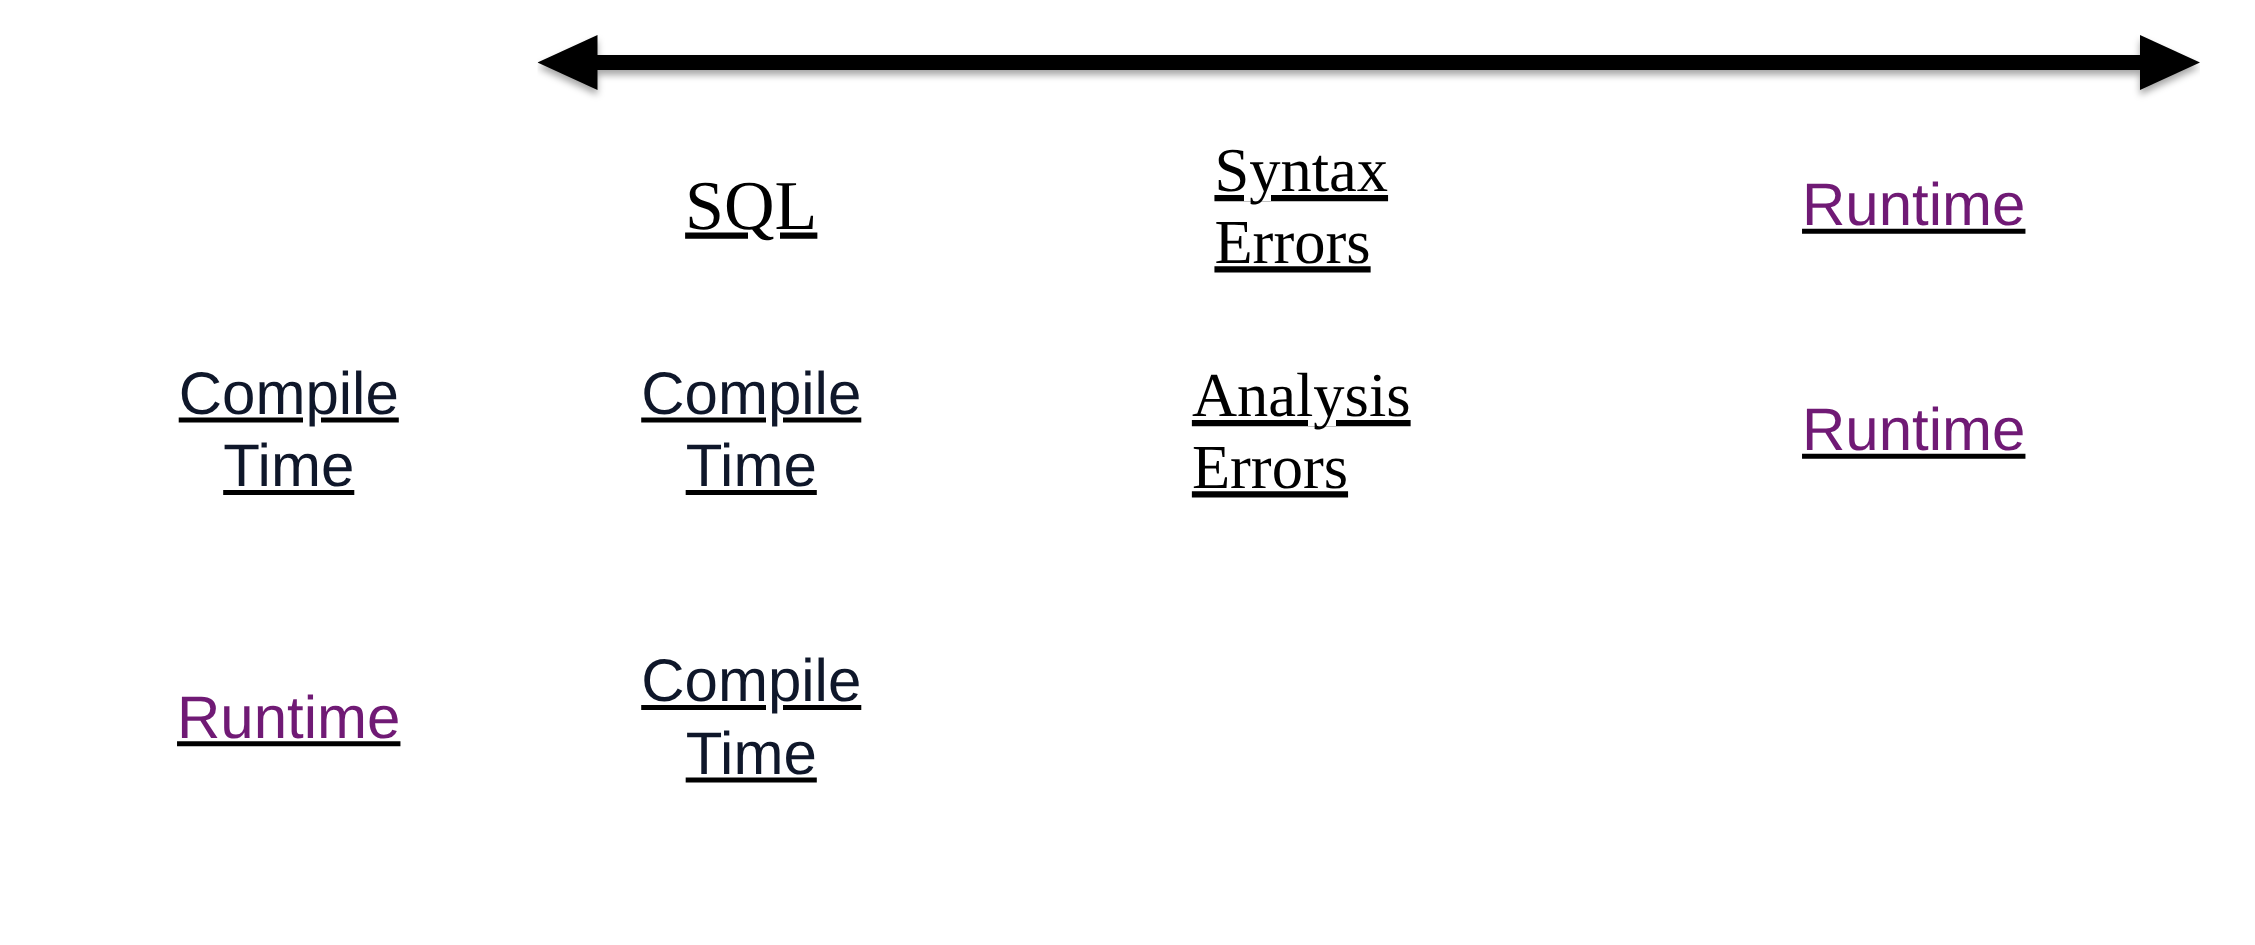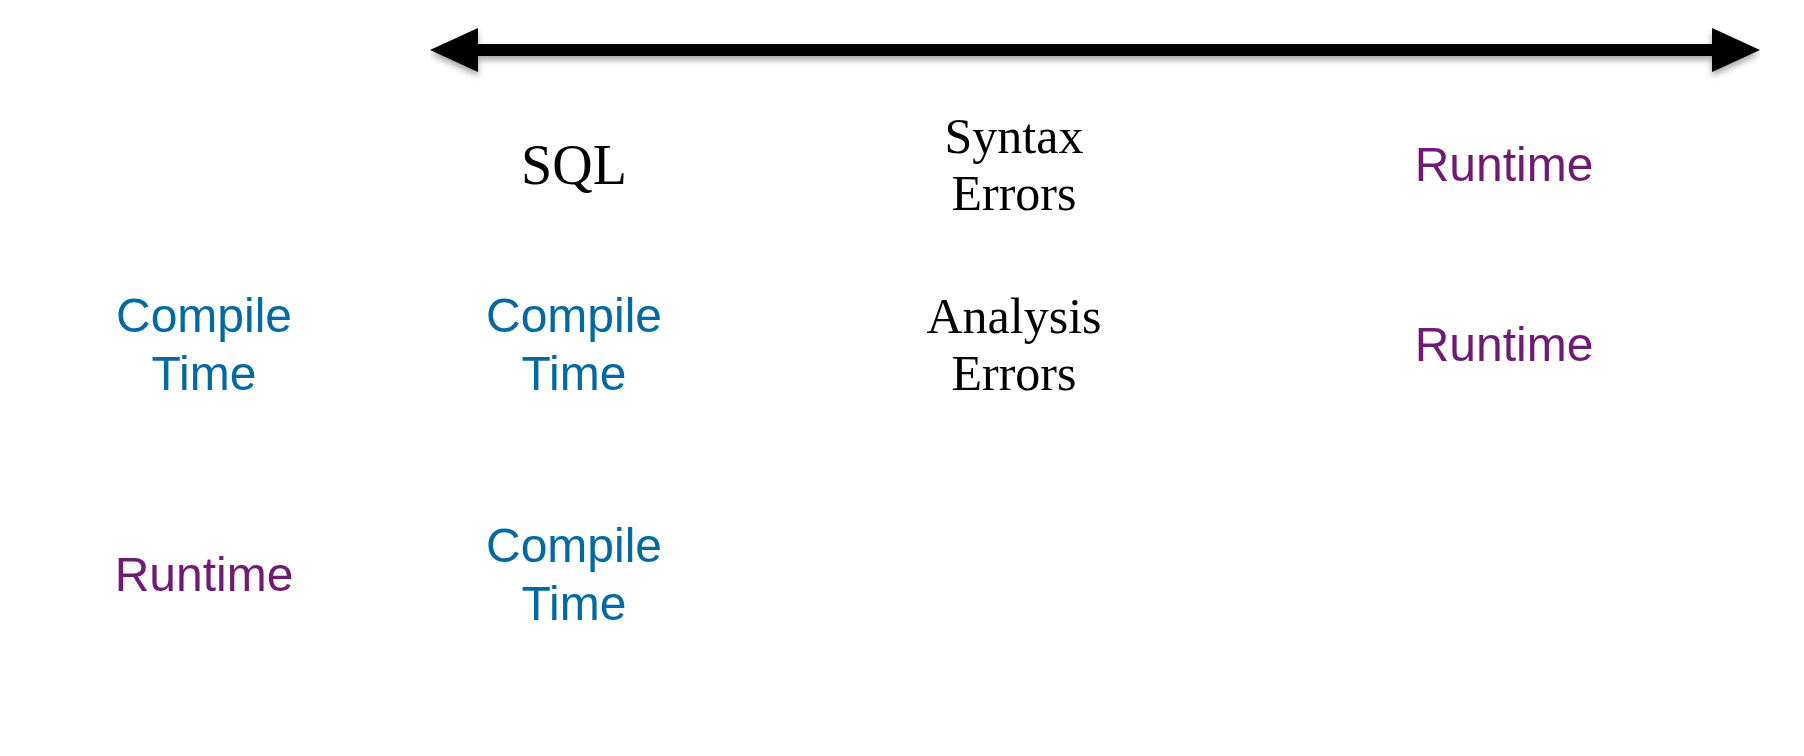--- a/index.html
+++ b/index.html
@@ -18,53 +18,53 @@
   }
   .arrow-wrap {
     position: absolute;
     left: 430px;
     top: 20px;
     width: 1330px;
     height: 70px;
   }
   .grid {
     position: absolute;
-    left: 24px;
+    left: 51px;
     top: 100px;
     width: 1720px;
     display: grid;
     grid-template-columns: 360px 380px 500px 480px;
     grid-template-rows: 130px 230px 230px;
     align-items: center;
     justify-items: center;
+    text-decoration: underline;
   }
   .col-header {
     font-family: Georgia, "Times New Roman", serif;
     font-size: 56px;
     color: #000;
     text-align: center;
   }
   .row-header {
     font-family: Georgia, "Times New Roman", serif;
     font-size: 50px;
     color: #000;
-    text-align: center;
     line-height: 1.15;
     white-space: pre-line;
   }
   .cell {
     font-family: "Helvetica Neue", Helvetica, Arial, sans-serif;
     font-weight: 300;
     font-size: 48px;
     text-align: center;
     line-height: 1.2;
     white-space: pre-line;
   }
   .runtime { color: #701a75; }
-  .compile { color: #0369a1; }
+  .compile { color: #0f172a; }
   .empty-cell { }
 </style>
 </head>
 <body>
 
 <div class="container">
 
   <div class="arrow-wrap">
     <svg viewBox="0 0 1330 70" width="1330" height="70">
       <defs>

